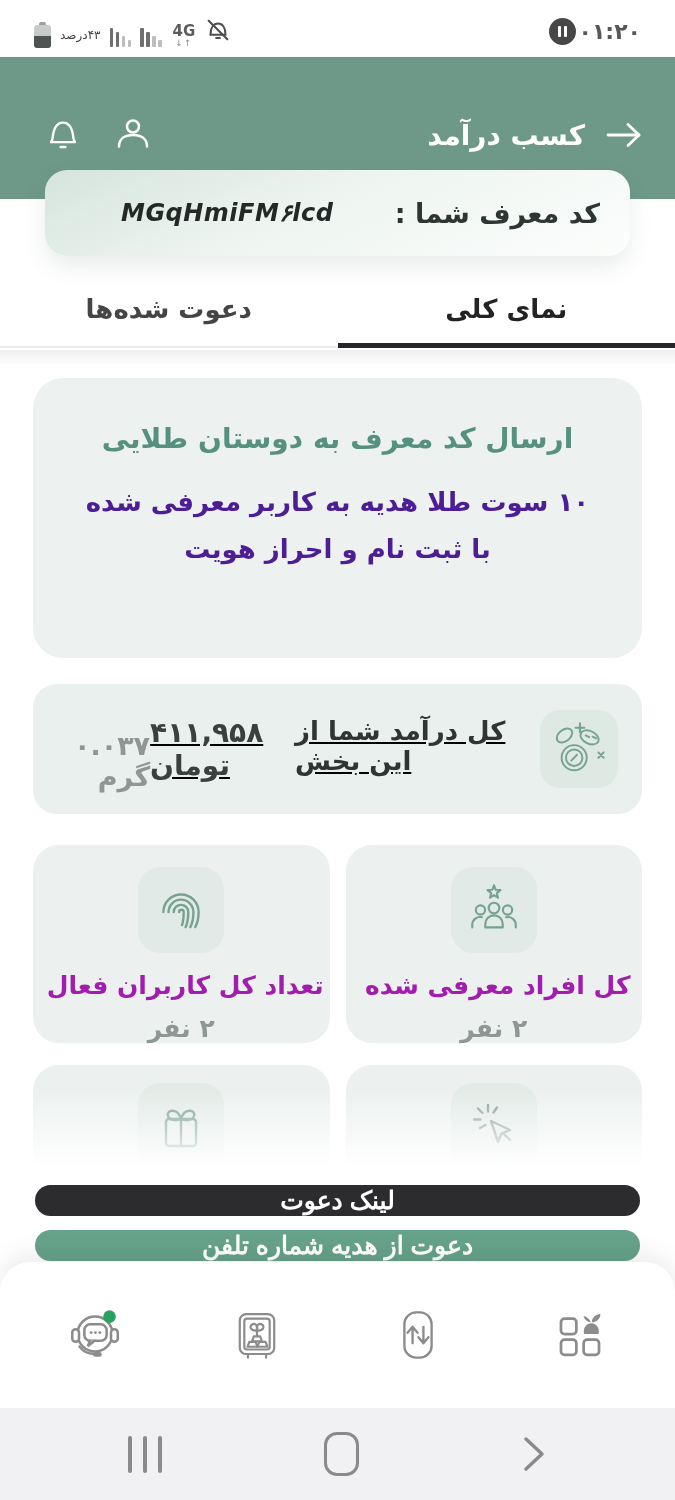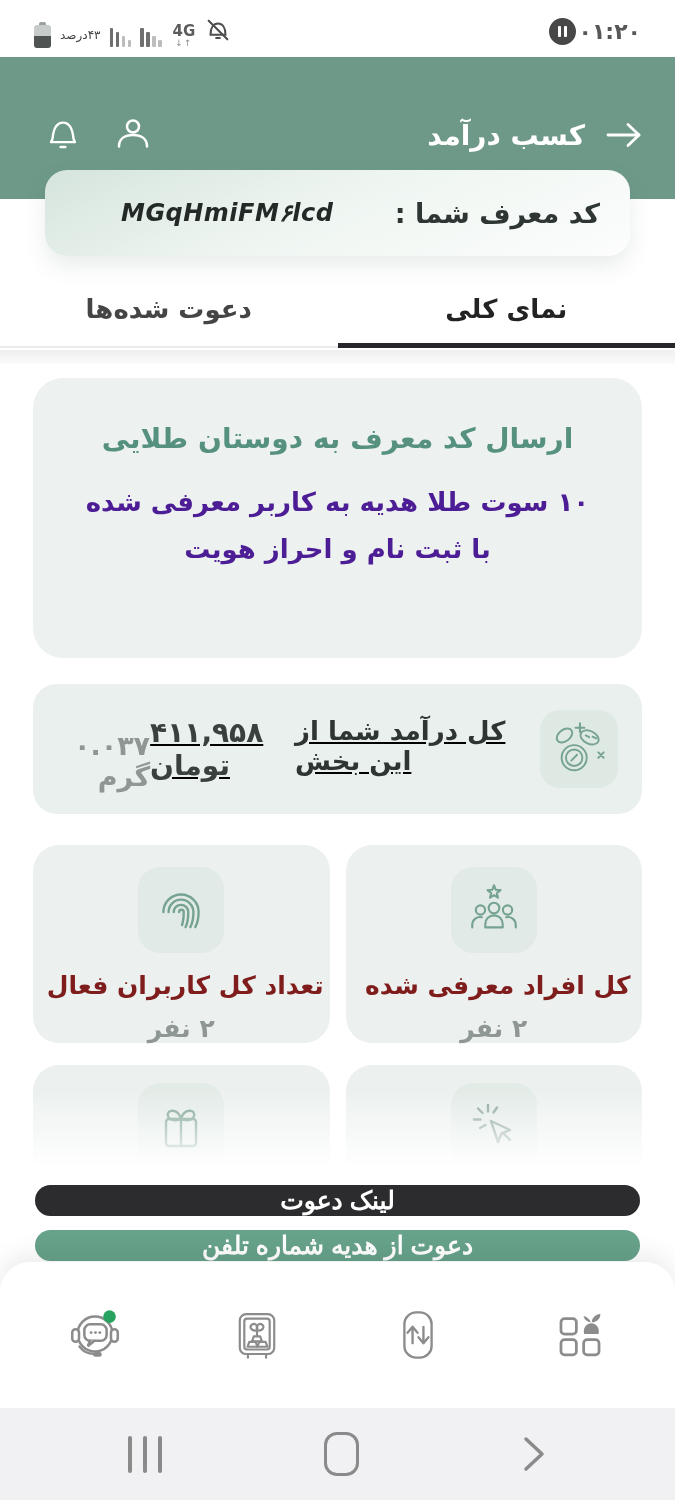--- a/index.html
+++ b/index.html
@@ -71,21 +71,21 @@
   .earn-col{display:flex;gap:9px;text-align:left;text-decoration:underline;}
   .earn-label{font-size:26px;font-weight:bold;color:#2e3532;}
   .earn-toman{font-size:28px;font-weight:bold;color:#3a403d;}
   .earn-spacer{flex:1;}
   .earn-gram{align-self:flex-end;padding-bottom:22px;font-size:27px;font-weight:bold;color:#8E9793;}
 
   
   .stats{position:absolute;top:845px;left:33px;right:33px;display:flex;gap:16px;direction:rtl;}
   .stat-card{flex:1;height:198px;border-radius:26px;background:#ECF1EF;text-align:center;padding-top:22px;}
   .stat-card .tile{width:86px;height:86px;border-radius:22px;margin:0 auto;background:#E1EAE6;}
-  .stat-label{margin-top:18px;font-size:25px;font-weight:bold;color:#7f1d1d;padding-left:8px;}
+  .stat-label{margin-top:18px;font-size:25px;font-weight:bold;color:#a21caf;padding-left:8px;}
   .stat-value{margin-top:14px;font-size:25px;font-weight:bold;color:#8E9793;}
 
   
   .partials{position:absolute;top:1065px;left:33px;right:33px;height:118px;overflow:hidden;
     display:flex;gap:16px;direction:rtl;}
   .partial-card{flex:1;height:220px;border-radius:26px;background:#ECF1EF;text-align:center;padding-top:18px;}
   .partial-card .tile{width:86px;height:86px;border-radius:22px;margin:0 auto;background:#E3EBE7;}
   .fade{position:absolute;top:1090px;left:0;right:0;height:96px;z-index:2;pointer-events:none;
     background:linear-gradient(rgba(255,255,255,0),#ffffff 80%);}
 

